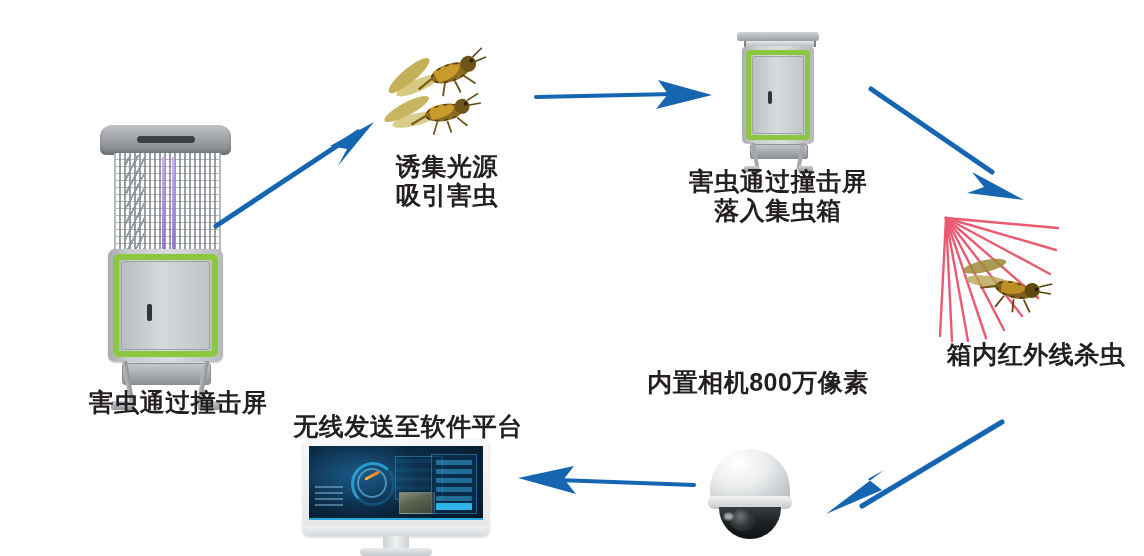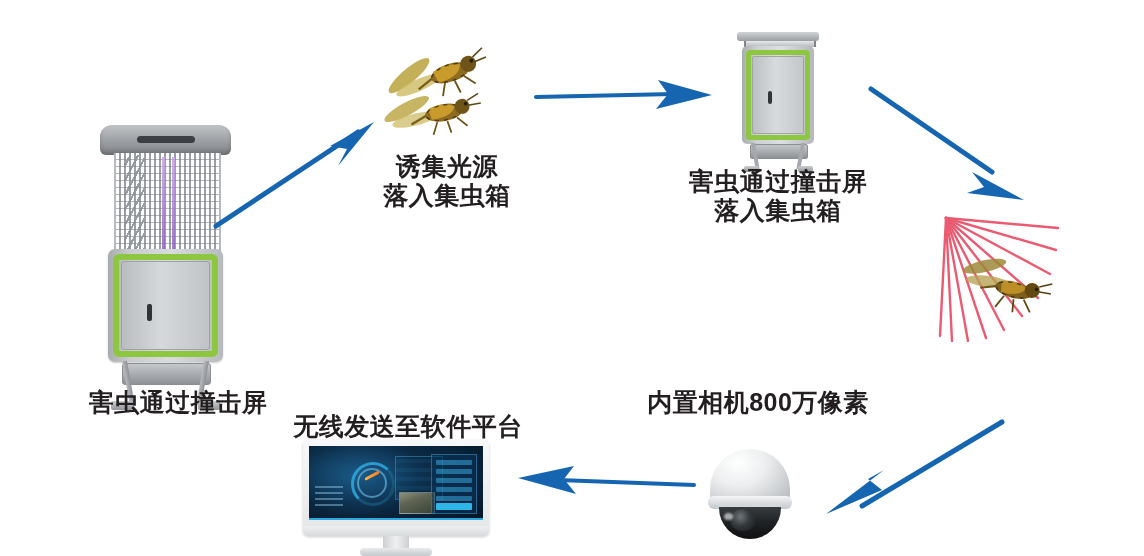--- a/index.html
+++ b/index.html
@@ -333,21 +333,21 @@
           <circle cx="77" cy="31" r="7.5" fill="#6e5418"></circle>
           <circle cx="81" cy="29" r="1.9" fill="#2a1f06"></circle>
           <path d="M83 26 l12 -5 M83 31 l13 0" stroke="#5c4714" stroke-width="1.5" fill="none"></path>
           <path d="M50 42 l-6 12 M60 43 l2 12 M70 41 l9 10" stroke="#6b5217" stroke-width="1.7" fill="none"></path>
           <path d="M40 34 l-16 6" stroke="#7a5f1b" stroke-width="2.3" fill="none"></path>
         </g>
       </g>
     </svg>
   </div>
   <div class="caption" style="left:352px; top:152px; width:190px;">诱集光源
-落入集虫箱</div>
+吸引害虫</div>
 
   <svg class="arrow" style="left:534px; top:78px; width:180px; height:36px;" viewBox="0 0 180 36">
     <path d="M2 19 L140 16" stroke="#1565b0" stroke-width="4" fill="none" stroke-linecap="round"></path>
     <path d="M178 17 L124 2 L134 16 L122 31 Z" fill="#1565b0"></path>
   </svg>
 
   <div class="node cab">
     <div class="cab-top"></div>
     <div class="cab-top-rail"></div>
     <div class="cab-body">
@@ -391,34 +391,35 @@
         <path d="M34 26 q13 -5 26 1 q-4 11 -24 10 z" fill="#bb8f26"></path>
         <ellipse cx="48" cy="32" rx="18" ry="7" fill="none" stroke="#453510" stroke-width="1.3" stroke-dasharray="4 5"></ellipse>
         <circle cx="66" cy="28" r="7.5" fill="#63490f"></circle>
         <circle cx="70" cy="26" r="1.8" fill="#241a05"></circle>
         <path d="M72 23 l12 -6 M72 28 l13 -1" stroke="#53400f" stroke-width="1.5" fill="none"></path>
         <path d="M40 40 l-6 13 M50 41 l2 13 M60 39 l9 11" stroke="#5f4a14" stroke-width="1.8" fill="none"></path>
         <path d="M31 32 l-16 6" stroke="#6f5618" stroke-width="2.2" fill="none"></path>
       </g>
     </svg>
   </div>
+  <div class="caption" style="left:928px; top:340px; width:216px;">箱内红外线杀虫</div>
 
   <svg class="arrow" style="left:820px; top:418px; width:184px; height:100px;" viewBox="0 0 184 100">
     <path d="M182 4 L42 88" stroke="#1565b0" stroke-width="5" fill="none" stroke-linecap="round"></path>
     <path d="M6 96 L62 72 L48 61 L64 52 Z" fill="#1565b0"></path>
   </svg>
 
   <div class="node camera">
     <div class="cam-dome"></div>
     <div class="cam-collar"></div>
     <div class="cam-lensring"></div>
     <div class="cam-lens"></div>
     <div class="cam-hl"></div>
   </div>
-  <div class="caption" style="left:628px; top:388px; width:260px;">内置相机800万像素</div>
+  <div class="caption" style="left:628px; top:368px; width:260px;">内置相机800万像素</div>
 
   <svg class="arrow" style="left:516px; top:466px; width:180px; height:32px;" viewBox="0 0 180 32">
     <path d="M178 19 L42 14" stroke="#1565b0" stroke-width="4" fill="none" stroke-linecap="round"></path>
     <path d="M2 12 L58 0 L48 13 L60 28 Z" fill="#1565b0"></path>
   </svg>
 
   <div class="node monitor">
     <div class="mon-bezel"></div>
     <div class="mon-screen">
       <div class="scr-glow"></div>

